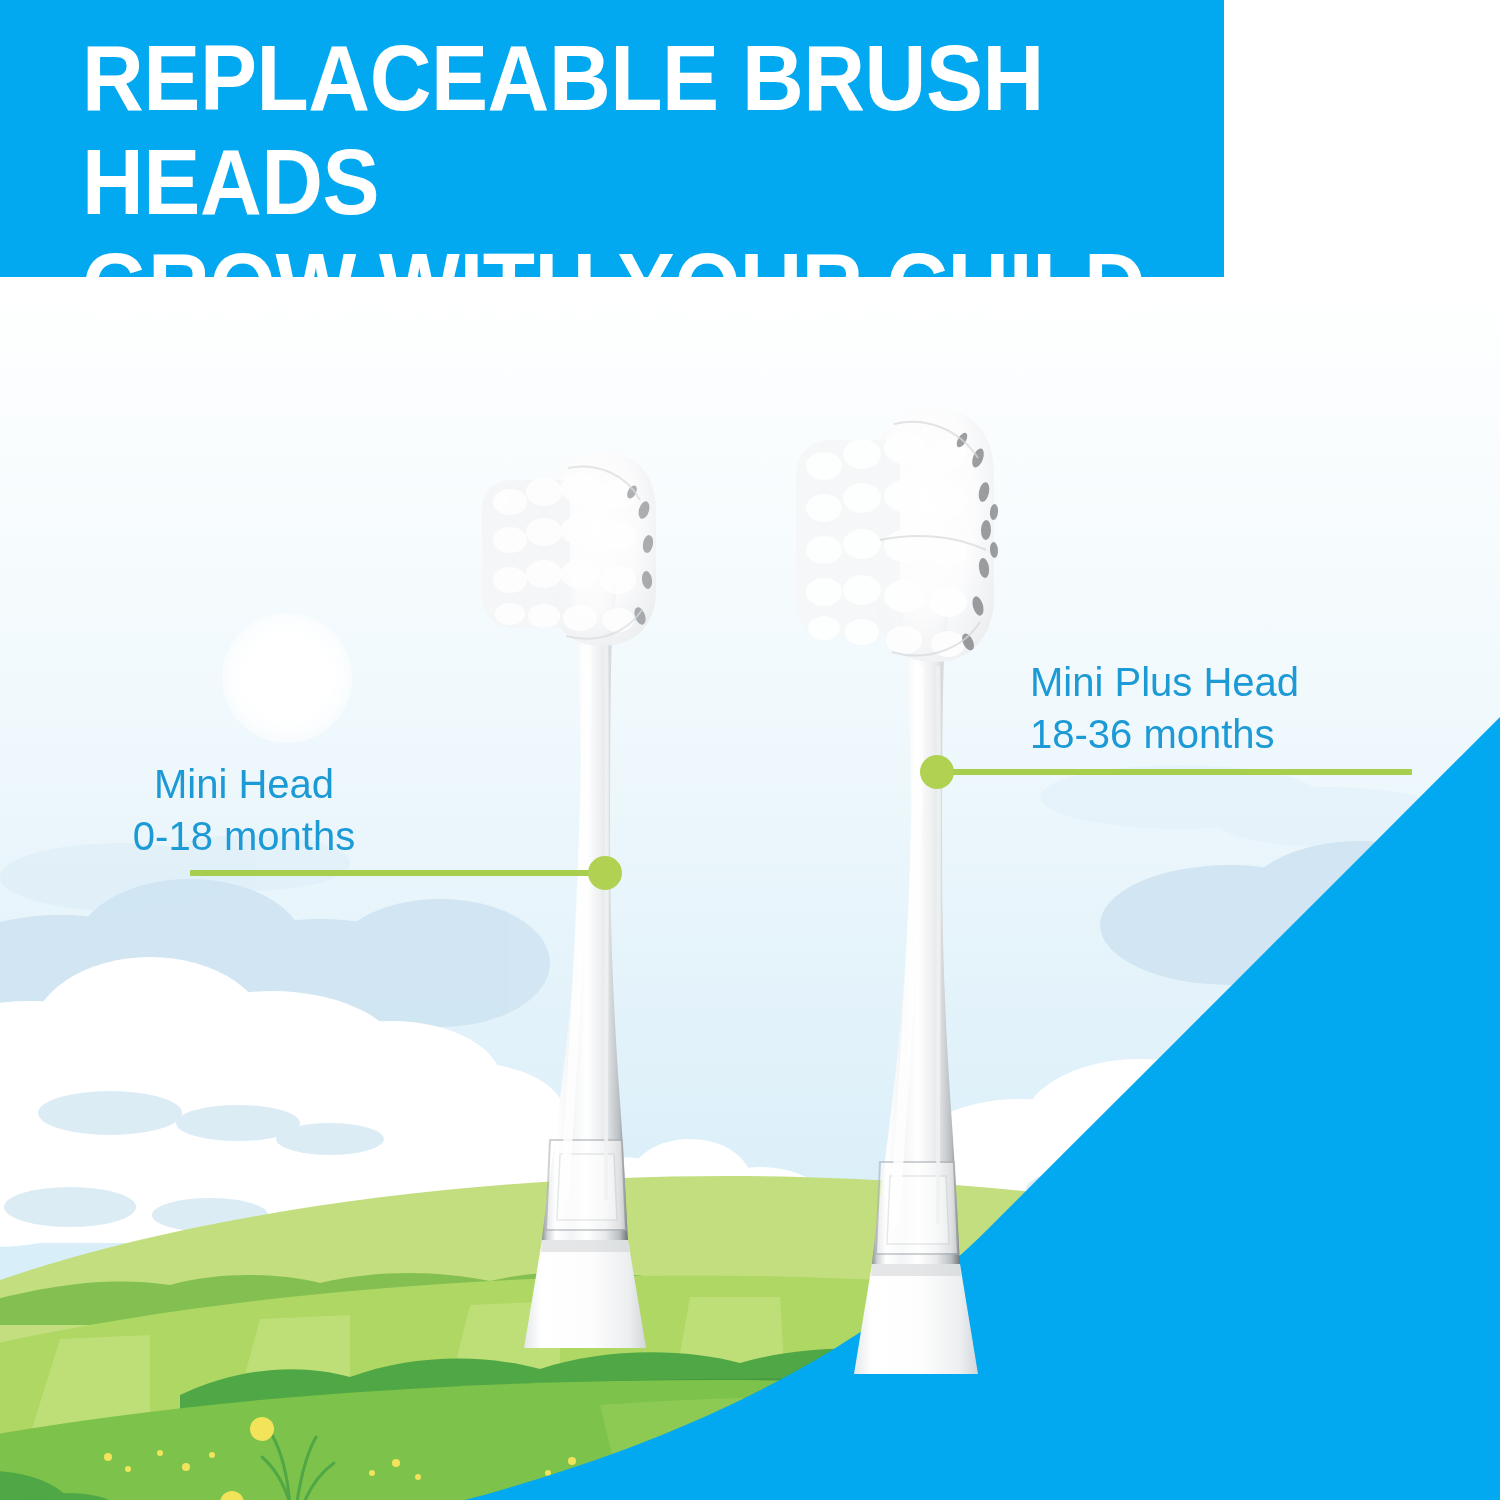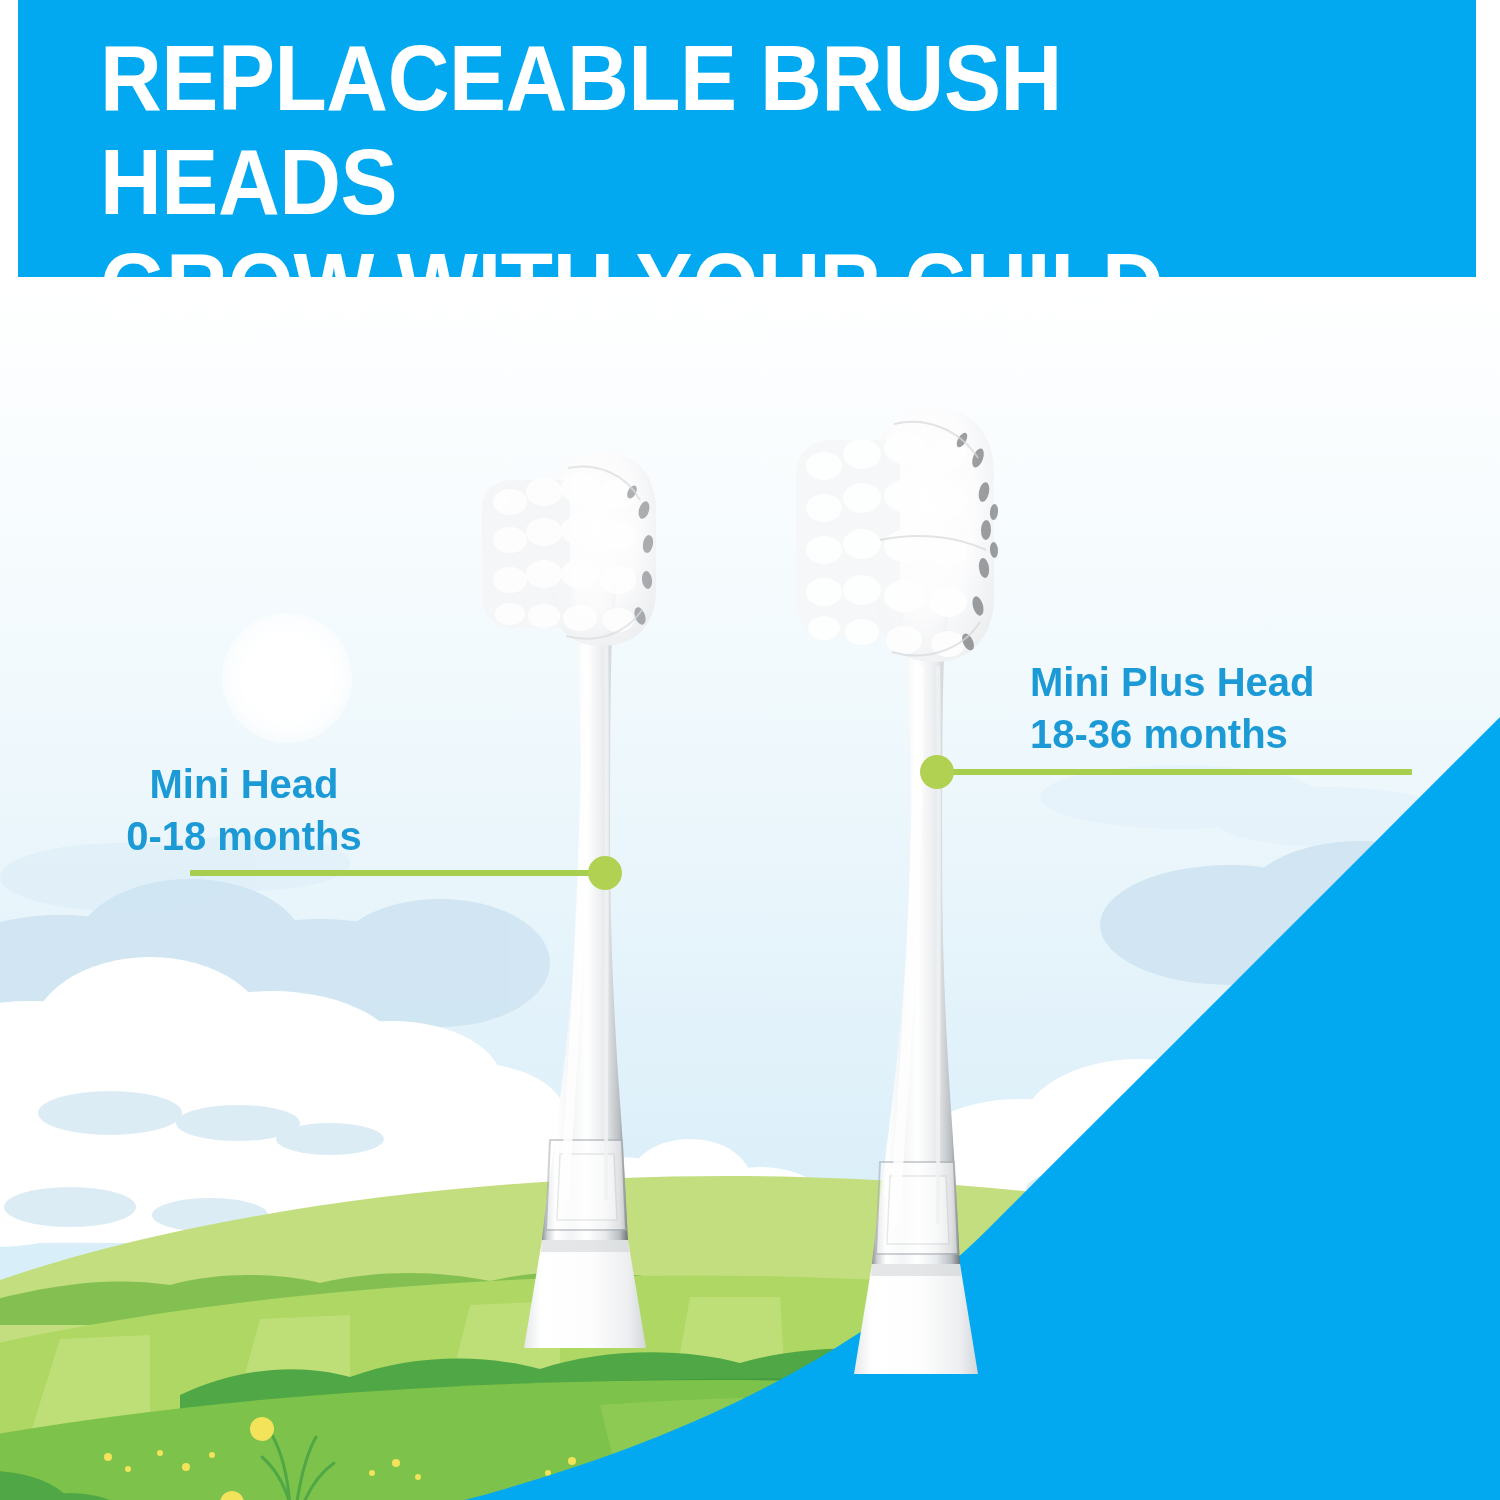--- a/index.html
+++ b/index.html
@@ -16,25 +16,24 @@
     height: 1500px;
     overflow: hidden;
     background: #ffffff;
   }
 
   
   #header-banner {
     position: absolute;
     left: 0;
     top: 0;
-    width: 1458px;
+    width: 1224px;
     height: 277px;
     background: #03A9F0;
     z-index: 40;
-    margin-left: 18px;
   }
   #header-title {
     position: absolute;
     left: 82px;
     top: 26px;
     width: 1330px;
     color: #ffffff;
     font-family: "Liberation Sans Narrow", "Liberation Sans", sans-serif;
     font-weight: bold;
     font-size: 92px;
@@ -107,21 +106,21 @@
     z-index: 31;
   }
   #callout-dot-mini { left: 588px; top: 856px; }
   #callout-dot-miniplus { left: 920px; top: 755px; }
 
   
   .callout-label {
     position: absolute;
     color: #1C9AD6;
     font-family: "Liberation Sans", sans-serif;
-    font-weight: bold;
+    font-weight: normal;
     font-size: 40px;
     line-height: 52px;
     white-space: pre-line;
     z-index: 32;
   }
   #label-mini {
     left: 0px;
     top: 758px;
     width: 500px;
     text-align: center;

